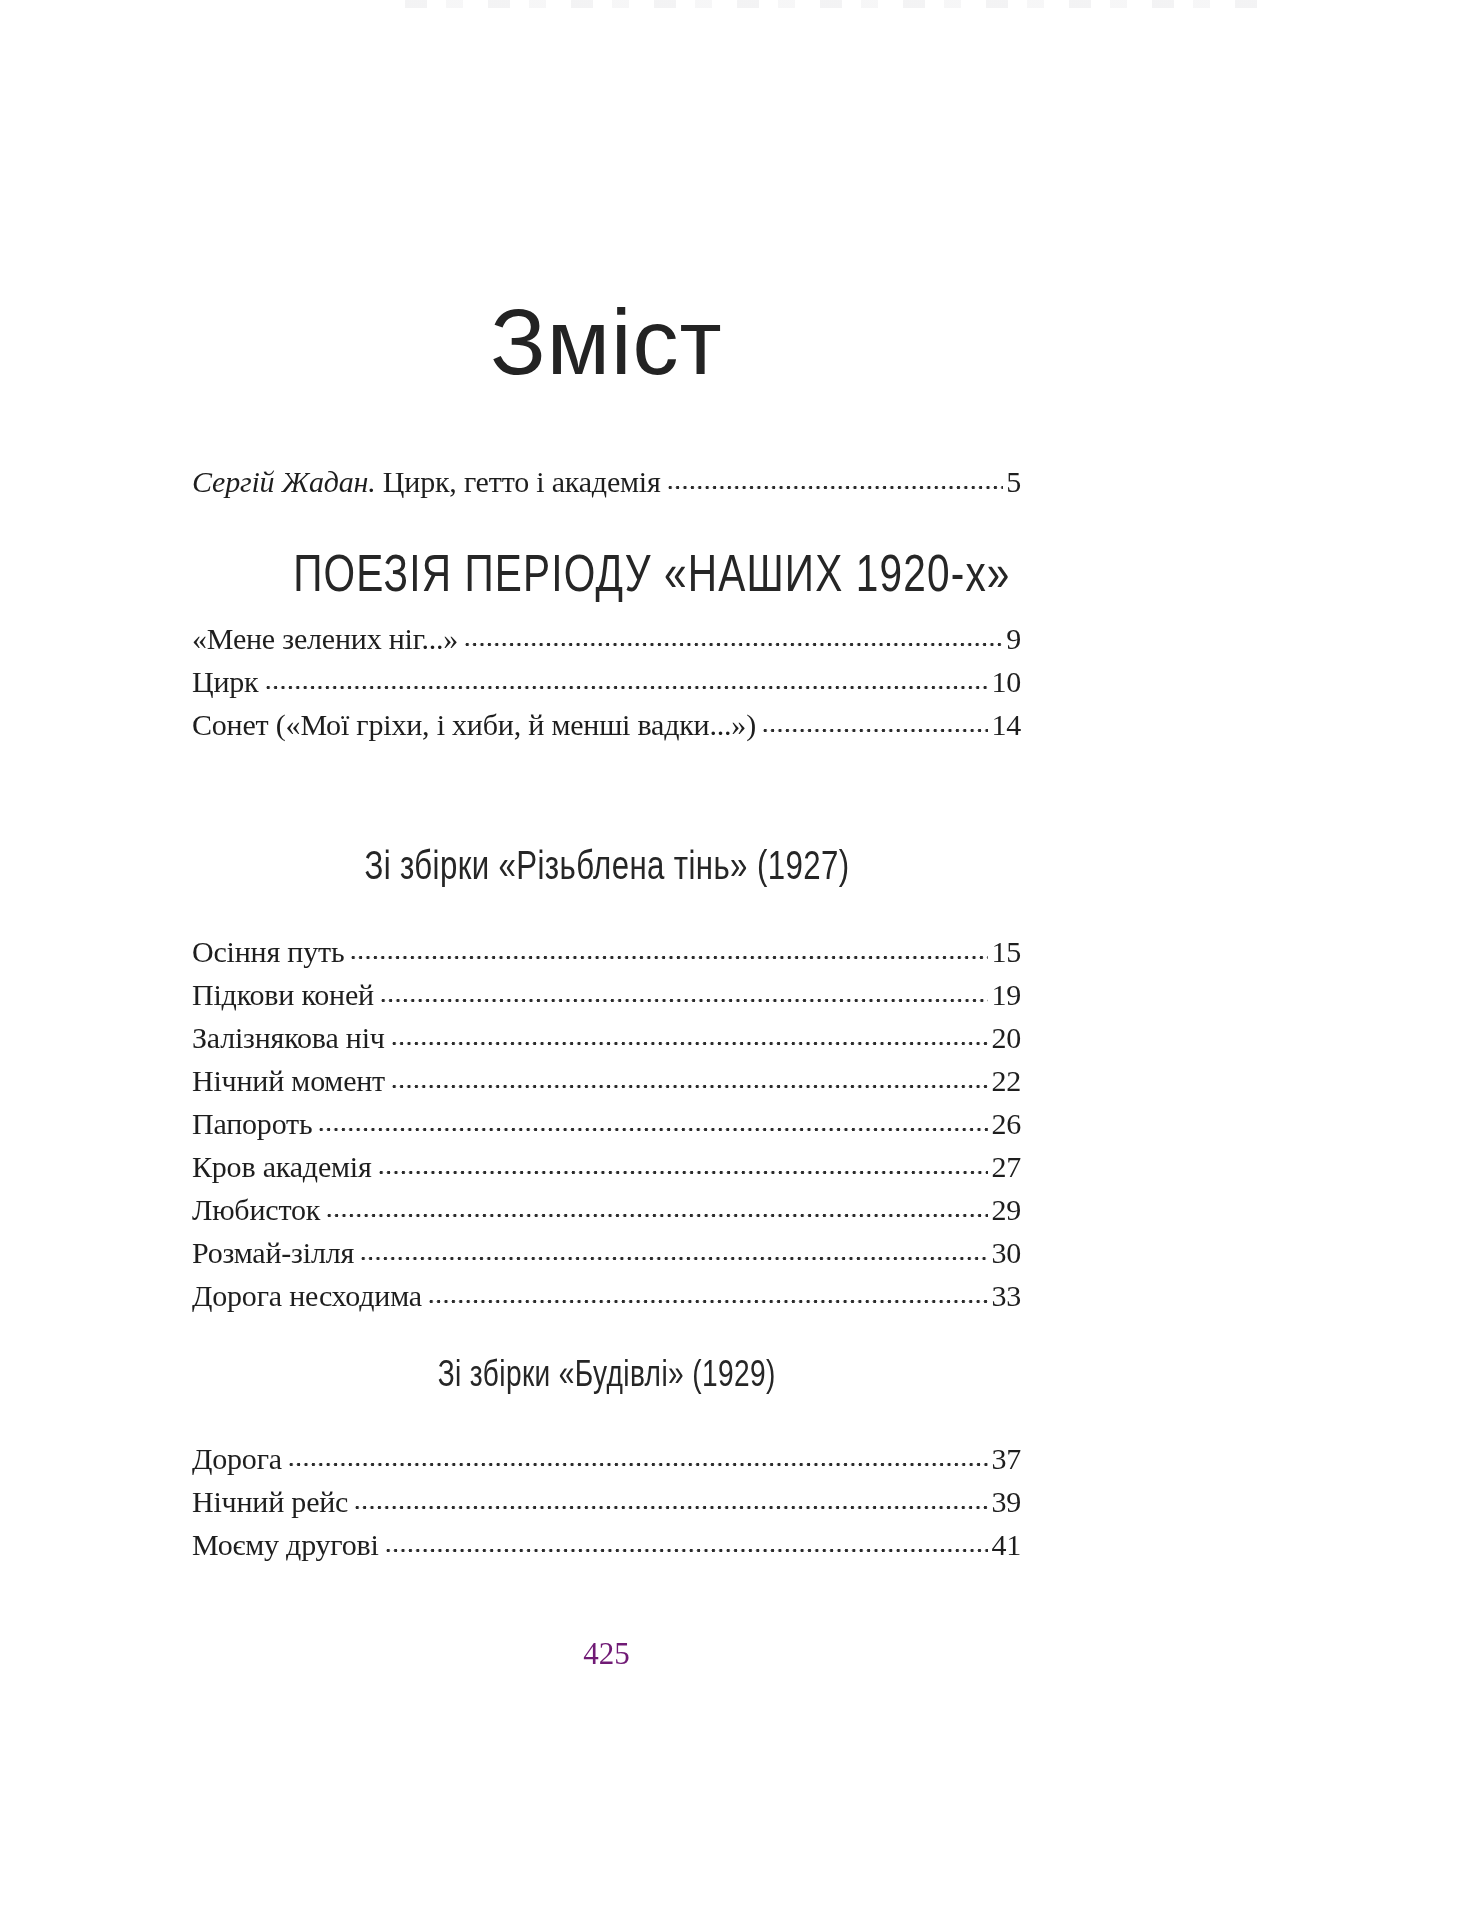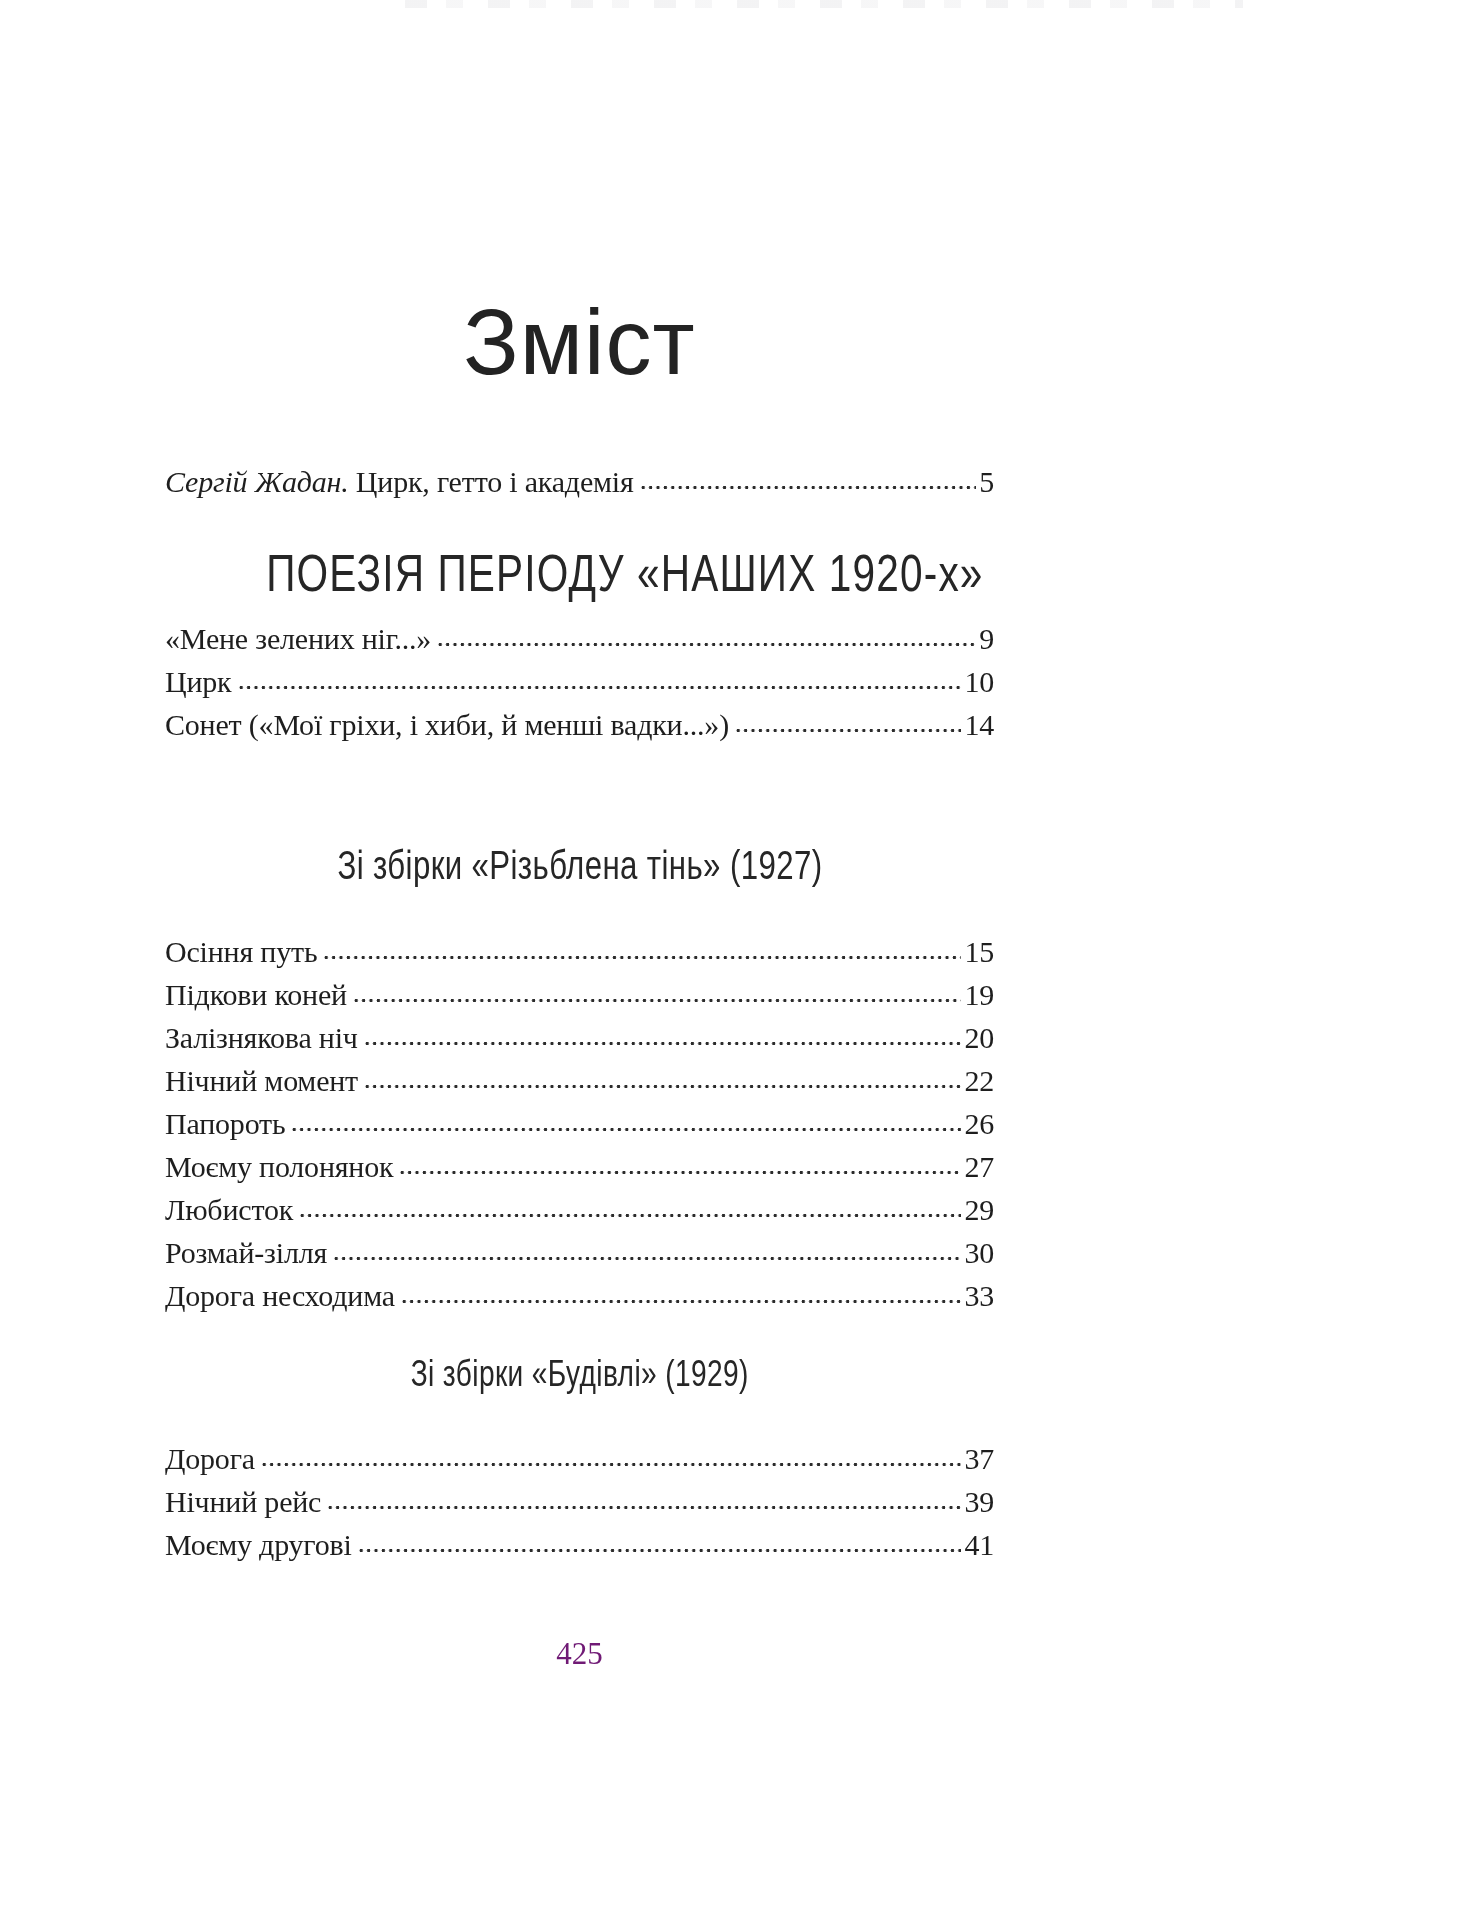--- a/index.html
+++ b/index.html
@@ -8,20 +8,21 @@
     background: #ffffff;
   }
   .page {
     position: relative;
     width: 1243px;
     height: 1920px;
     background: #ffffff;
     overflow: hidden;
     font-family: "Liberation Serif", serif;
     color: #1e1e1e;
+    padding-left: 27px;
   }
   
   .top-artifact {
     position: absolute;
     top: 0;
     left: 405px;
     width: 1054px;
     height: 8px;
     background: repeating-linear-gradient(
       90deg,
@@ -165,21 +166,21 @@
               <span class="label">Нічний момент</span>
               <span class="leader"></span>
               <span class="pg">22</span>
             </div>
             <div class="toc-row">
               <span class="label">Папороть</span>
               <span class="leader"></span>
               <span class="pg">26</span>
             </div>
             <div class="toc-row">
-              <span class="label">Моєму полонянок</span>
+              <span class="label">Кров академія</span>
               <span class="leader"></span>
               <span class="pg">27</span>
             </div>
             <div class="toc-row">
               <span class="label">Любисток</span>
               <span class="leader"></span>
               <span class="pg">29</span>
             </div>
             <div class="toc-row">
               <span class="label">Розмай-зілля</span>

